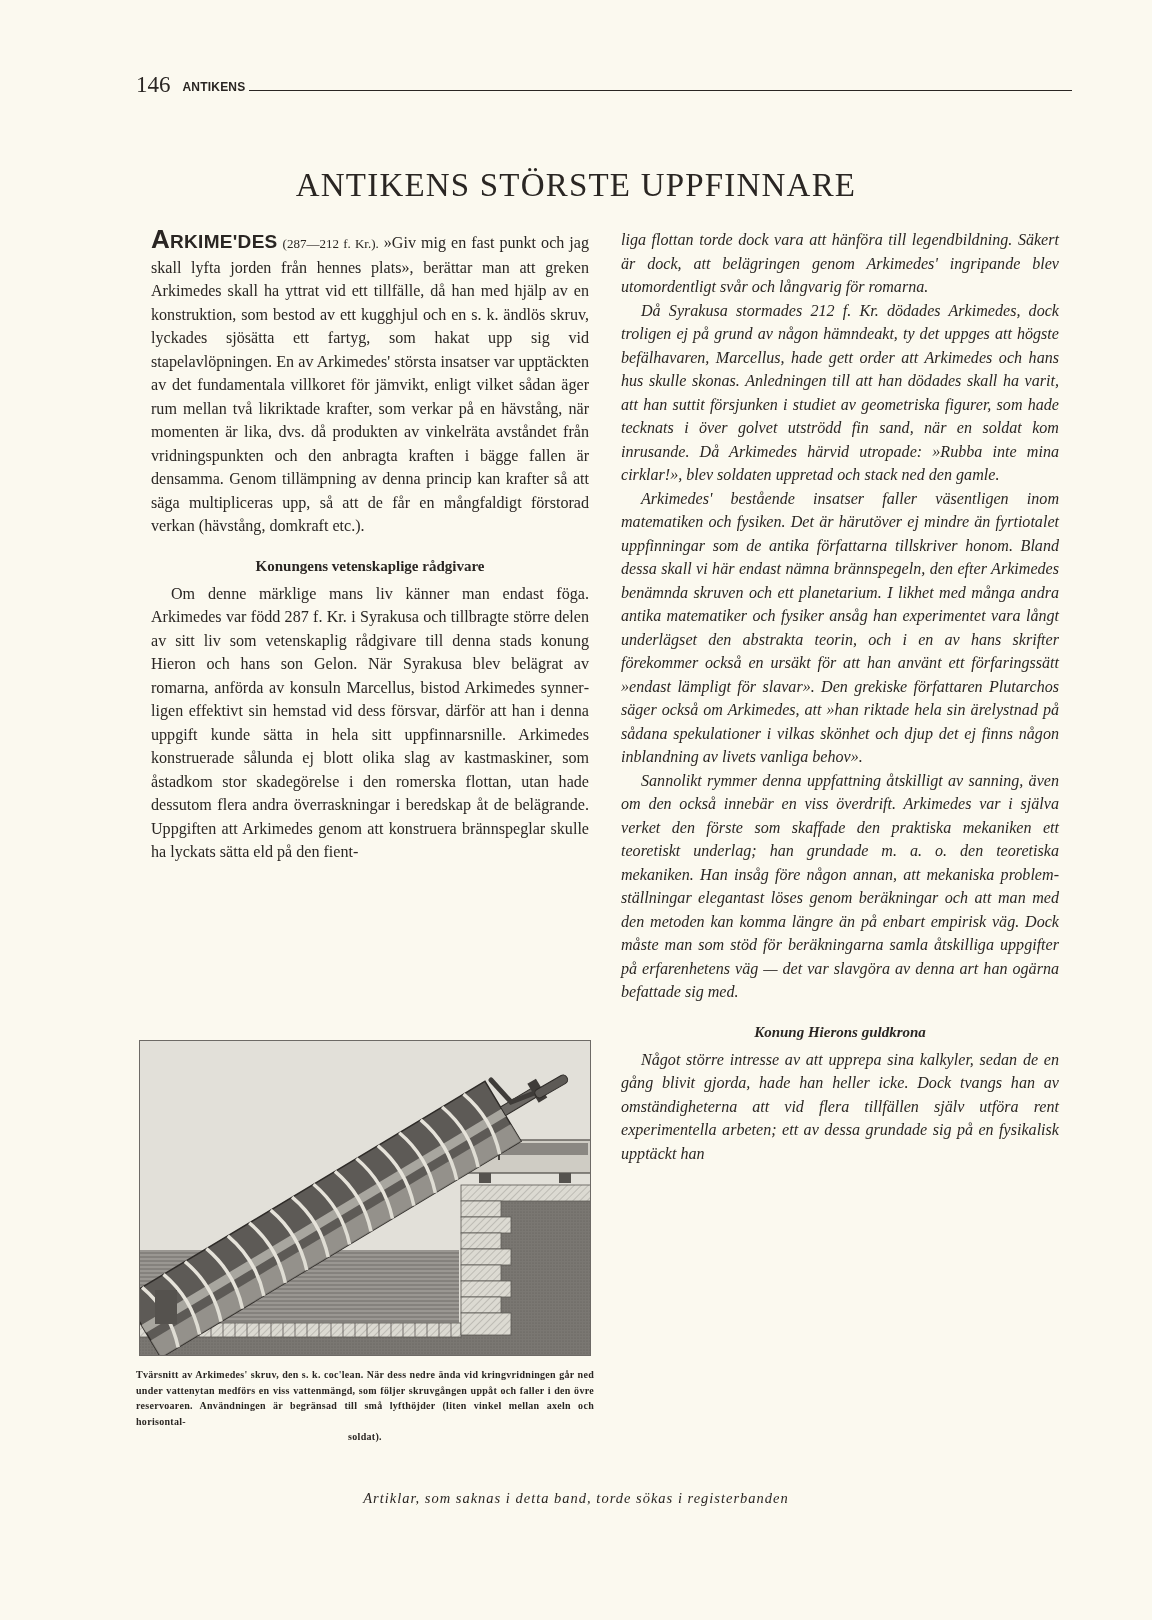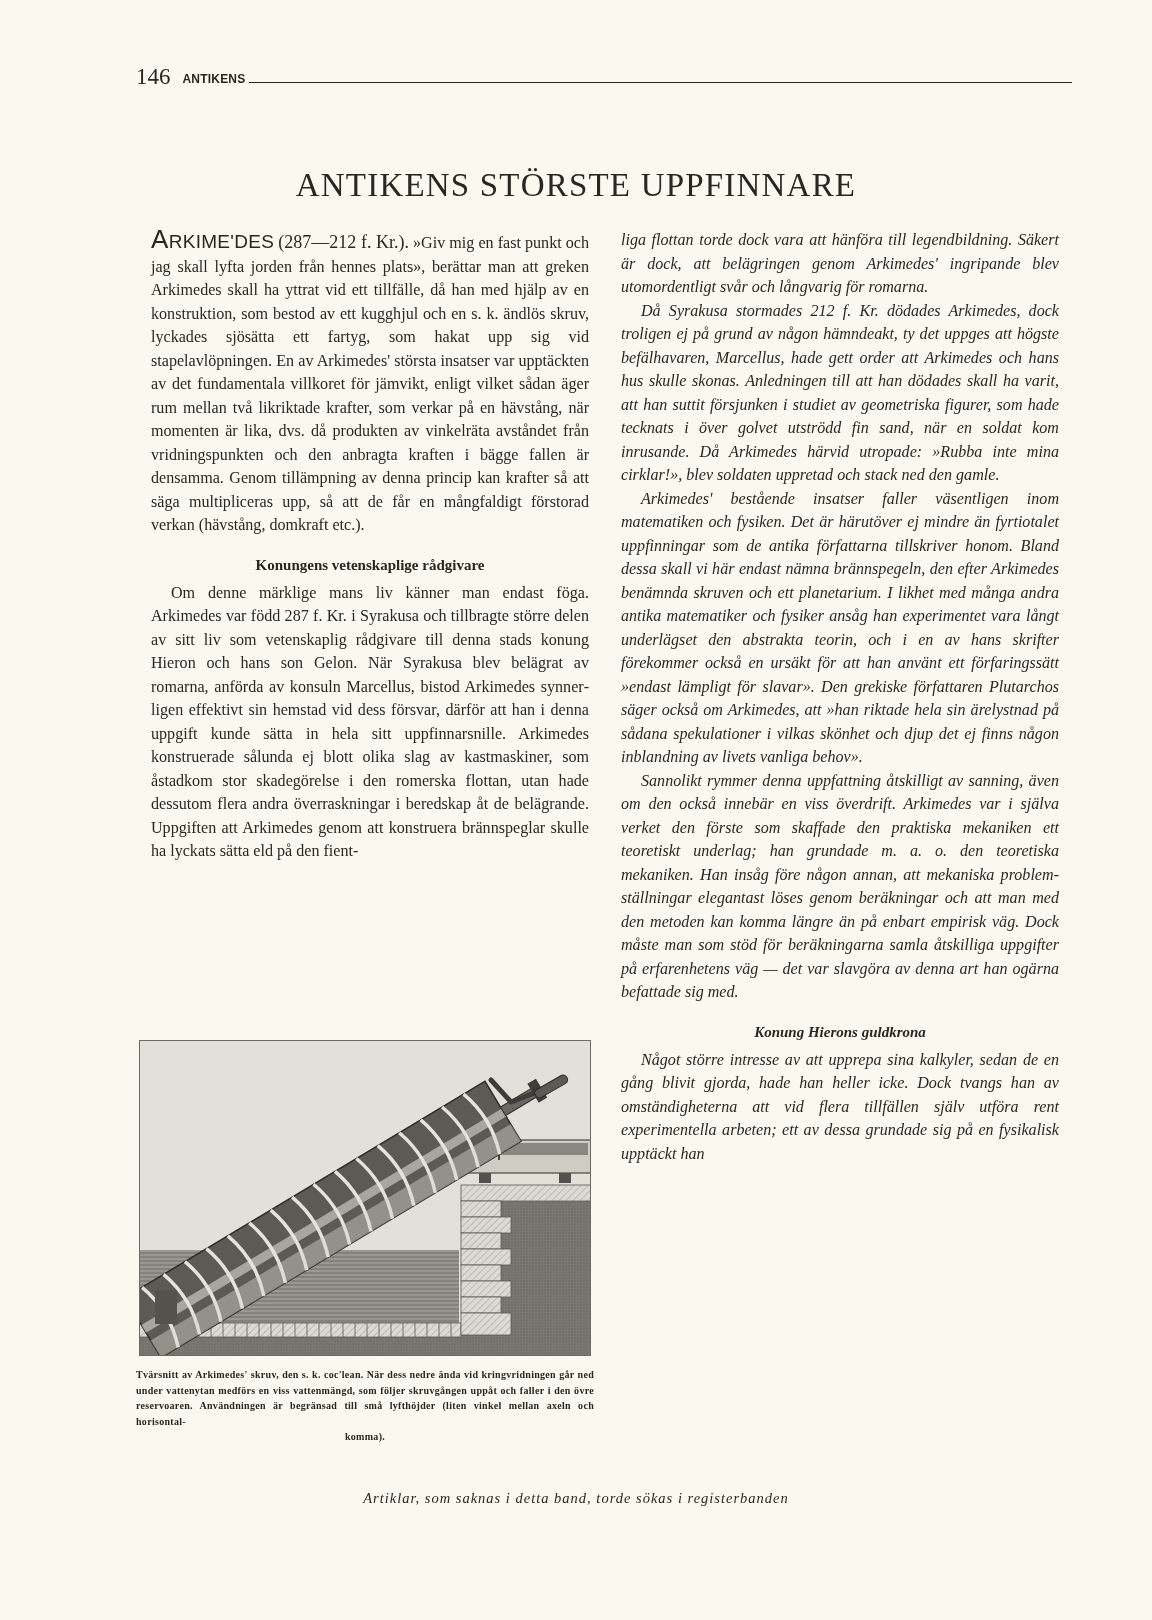--- a/index.html
+++ b/index.html
@@ -18,21 +18,21 @@
   .page {
     position: absolute;
     left: 0; top: 0;
     width: 1152px; height: 1620px;
     background: #fbf9ef;
   }
   
   .running-header {
     position: absolute;
     left: 136px;
-    top: 64px;
+    top: 72px;
     width: 936px;
     height: 24px;
     display: flex;
     align-items: flex-end;
   }
   .page-number {
     font-family: "Liberation Serif", serif;
     font-size: 23px;
     line-height: 1;
     color: #2a2623;
@@ -81,29 +81,29 @@
   .col-right { left: 621px; font-style: italic; }
 
   .column p {
     margin: 0;
   }
   .column p.indent {
     text-indent: 20px;
   }
   .lead-word {
     font-family: "Liberation Sans", "DejaVu Sans", sans-serif;
-    font-weight: normal;
+    font-weight: bold;
     font-size: 19px;
     letter-spacing: 0.3px;
   }
   .lead-word .big-a {
     font-size: 26px;
   }
   .oldstyle {
-    font-size: 18px;
+    font-size: 13px;
   }
 
   h2.section-heading {
     font-weight: bold;
     font-size: 15px;
     text-align: center;
     margin: 17px 0 5px 0;
     line-height: 22px;
   }
 
@@ -277,21 +277,21 @@
       <rect x="394" y="42" width="36" height="9" rx="4" transform="rotate(-30 412 46)" fill="#5d5a56" stroke="#2e2b28" stroke-width="1"></rect>
 
       <rect x="16" y="250" width="22" height="34" fill="#55524e"></rect>
 
       <rect x="0.5" y="0.5" width="451" height="315" fill="none" stroke="#6d6a66" stroke-width="1"></rect>
     </svg>
   </div>
 
   <div class="figure-caption">
     <span>Tvärsnitt av Arkimedes' skruv, den s. k. coc'lean. När dess nedre ända vid kringvridningen går ned under vattenytan medförs en viss vattenmängd, som följer skruvgången uppåt och faller i den övre reservoaren. Användningen är begränsad till små lyfthöjder (liten vinkel mellan axeln och horisontal-</span>
-    <span class="last-line">komma).</span>
+    <span class="last-line">soldat).</span>
   </div>
 
   <div class="column col-right">
     <p>liga flottan torde dock vara att hänföra till legendbild­ning. Säkert är dock, att belägringen genom Arkime­des' ingripande blev utomordentligt svår och långva­rig för romarna.</p>
 
     <p class="indent">Då Syrakusa stormades 212 f. Kr. dödades Arki­medes, dock troligen ej på grund av någon hämnde­akt, ty det uppges att högste befälhavaren, Marcel­lus, hade gett order att Arkimedes och hans hus skulle skonas. Anledningen till att han dödades skall ha va­rit, att han suttit försjunken i studiet av geometriska figurer, som hade tecknats i över golvet utströdd fin sand, när en soldat kom inrusande. Då Arkimedes härvid utropade: »Rubba inte mina cirklar!», blev soldaten uppretad och stack ned den gamle.</p>
 
     <p class="indent">Arkimedes' bestående insatser faller väsentligen in­om matematiken och fysiken. Det är härutöver ej mindre än fyrtiotalet uppfinningar som de antika för­fattarna tillskriver honom. Bland dessa skall vi här endast nämna brännspegeln, den efter Arkimedes be­nämnda skruven och ett planetarium. I likhet med många andra antika matematiker och fysiker ansåg han experimentet vara långt underlägset den ab­strakta teorin, och i en av hans skrifter förekommer också en ursäkt för att han använt ett förfaringssätt »endast lämpligt för slavar». Den grekiske författaren Plutarchos säger också om Arkimedes, att »han rik­tade hela sin ärelystnad på sådana spekulationer i vil­kas skönhet och djup det ej finns någon inblandning av livets vanliga behov».</p>
     <p class="indent">Sannolikt rymmer denna uppfattning åtskilligt av sanning, även om den också innebär en viss överdrift. Arkimedes var i själva verket den förste som skaf­fade den praktiska mekaniken ett teoretiskt under­lag; han grundade m. a. o. den teoretiska mekaniken. Han insåg före någon annan, att mekaniska problem­ställningar elegantast löses genom beräkningar och att man med den metoden kan komma längre än på en­bart empirisk väg. Dock måste man som stöd för be­räkningarna samla åtskilliga uppgifter på erfarenhe­tens väg — det var slavgöra av denna art han ogärna befattade sig med.</p>
 

